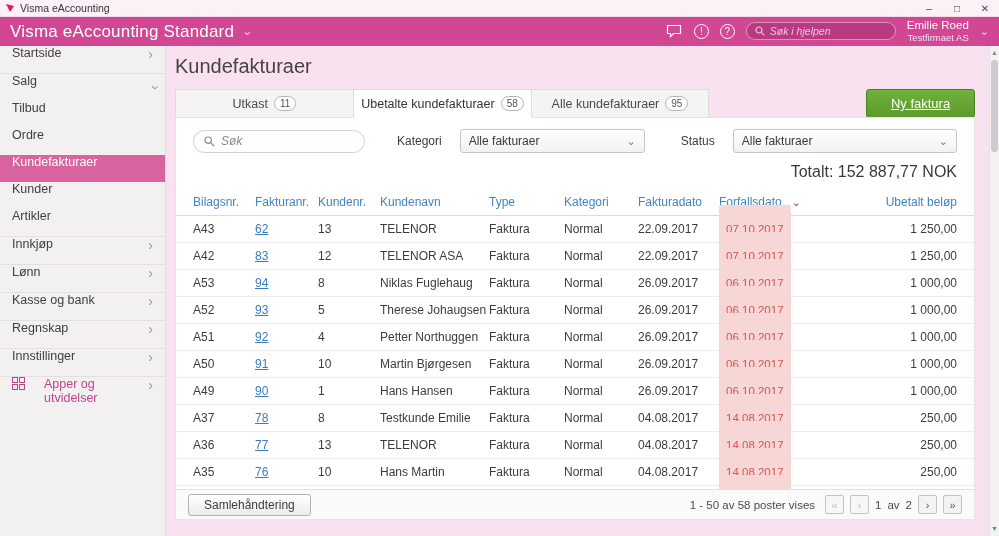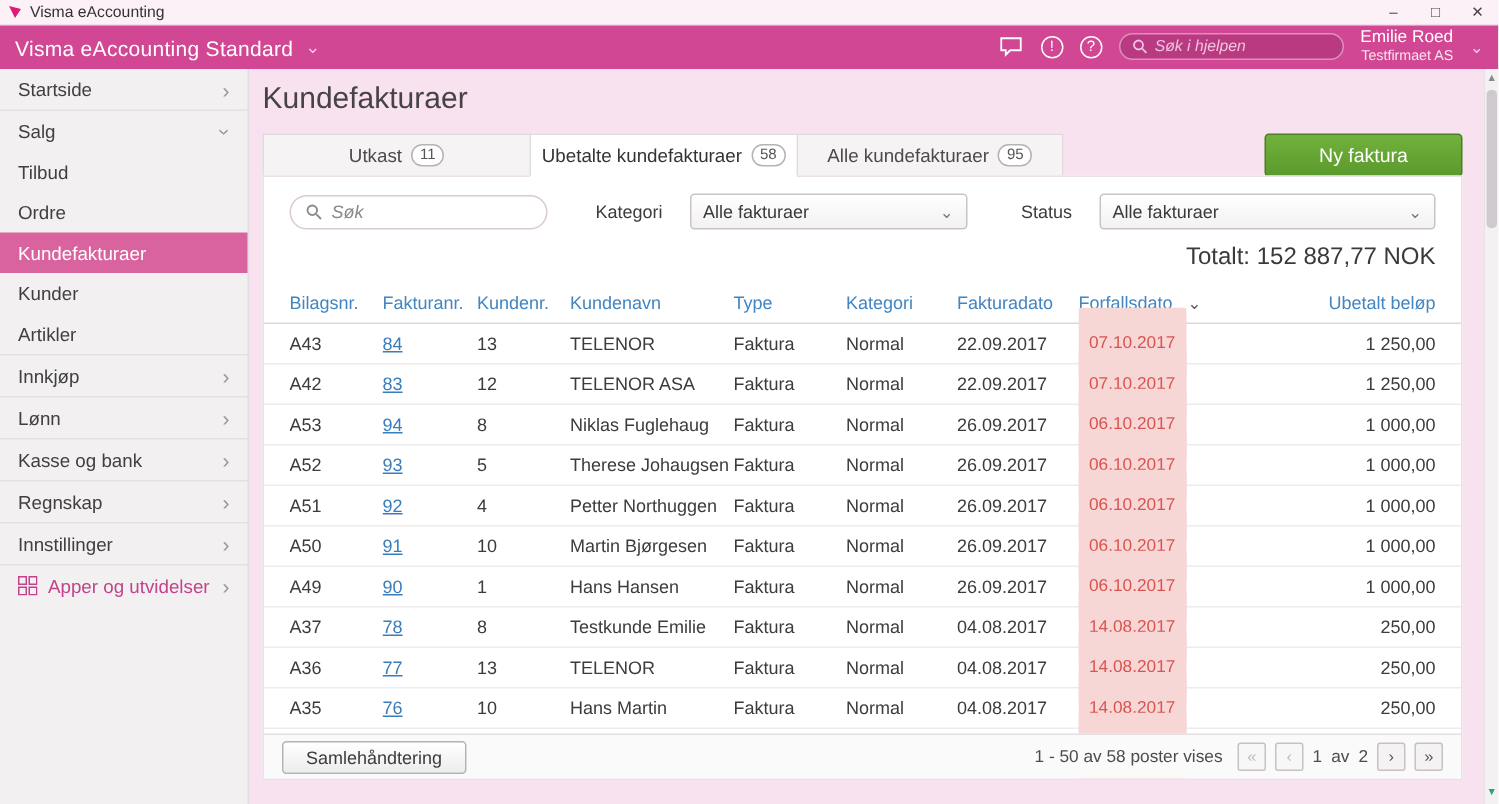--- a/index.html
+++ b/index.html
@@ -12,64 +12,64 @@
     display:flex; align-items:center; padding-left:5px; font-size:10.5px; color:#333;
     border-bottom:1px solid #f3dcec; }
   .titlebar .logo { width:10px; height:10px; margin-right:5px; flex:0 0 auto; }
   .win-controls { margin-left:auto; display:flex; height:100%; }
   .win-btn { width:28px; height:100%; display:flex; align-items:center; justify-content:center;
     font-size:10px; color:#444; cursor:default; }
 
   
   .appheader { position:absolute; top:17px; left:0; right:0; height:29px; background:#d14793;
     display:flex; align-items:center; padding:0 10px; color:#fff; }
-  .app-title { font-size:14px; font-weight:400; letter-spacing:.2px; }
+  .app-title { font-size:17px; font-weight:400; letter-spacing:.2px; }
   .app-title-chev { margin-left:8px; font-size:12px; color:#f4cbe2; transform:translateY(-1px); }
   .hdr-right { margin-left:auto; display:flex; align-items:center; gap:11px; }
   .hdr-icon { width:17px; height:17px; display:flex; align-items:center; justify-content:center; }
   .circle-icon { width:15px; height:15px; border:1px solid #fff; border-radius:50%;
     font-size:10px; line-height:13px; text-align:center; color:#fff; }
   .help-search { display:flex; align-items:center; gap:5px; width:150px; height:18px;
     border:1px solid rgba(255,255,255,.45); background:rgba(120,20,80,.25); border-radius:9px;
     padding:0 8px; }
   .help-search input { border:none; outline:none; background:transparent; width:110px;
     font-size:10.5px; font-style:italic; color:#fbe6f2;
     font-family:"Liberation Sans", sans-serif; }
   .help-search input::placeholder { color:#f0c4de; }
   .user-block { text-align:right; line-height:1.15; }
   .user-name { font-size:11.5px; }
   .user-company { font-size:9.5px; opacity:.85; }
   .user-chev { font-size:11px; color:#f4cbe2; }
 
   
   .sidebar { position:absolute; top:46px; left:0; width:166px; bottom:0; background:#f2f0f1;
     border-right:1px solid #e2dddf; font-size:12.5px; color:#3f3f3f; }
-  .side-item { height:27px; display:flex; align-items:center; padding:0 12px; cursor:pointer; gap:7px; }
+  .side-item { height:27px; display:flex; padding:0 12px; cursor:pointer; gap:19px; }
   .side-item .chev { margin-left:auto; color:#9b9598; font-size:14px; }
   .side-item .chev.down { transform:rotate(90deg); }
   .side-sep { border-top:1px solid #e4e0e2; }
   .side-item.selected { background:#d9639f; color:#fff; }
   .side-item.accent { color:#c2438b; }
   .apps-icon { width:13px; height:13px; flex:0 0 auto; }
 
   
   .main { position:absolute; top:46px; left:166px; right:10px; bottom:0; background:#f9e2f0; }
   .page-title { position:absolute; top:9px; left:9px; font-size:20px; font-weight:400; color:#474246; }
 
   .tabs-row { position:absolute; top:43px; left:9px; right:14px; display:flex; align-items:flex-end; }
   .tab { width:178px; height:29px; background:#f6f3f5; border:1px solid #e0dbde; border-right:none;
     display:flex; align-items:center; justify-content:center; gap:6px; font-size:12.5px;
     color:#4a4a4a; cursor:pointer; position:relative; z-index:1; }
   .tab:nth-child(3) { border-right:1px solid #e0dbde; }
   .tab.active { background:#fff; border-bottom:1px solid #fff; z-index:3; color:#333; }
   .pill { font-size:10px; border:1px solid #b8b2b5; border-radius:8px; padding:0 5px;
     line-height:13px; color:#555; background:#fff; }
-  .btn-new { margin-left:auto; width:132px; height:29px; border:1px solid #4a7f22; border-radius:3px;
+  .btn-new { margin-left:auto; width:109px; height:29px; border:1px solid #4a7f22; border-radius:3px;
     background:linear-gradient(#71b13c,#5b9a2c); color:#fff; font-size:13px; cursor:pointer;
-    display:flex; align-items:center; justify-content:center; }
+    display:flex; align-items:center; justify-content:center;text-decoration:underline; }
 
   .panel { position:absolute; top:71px; left:9px; right:14px; bottom:16px; background:#fff;
     border:1px solid #e9e1e6; overflow:hidden; z-index:2; }
 
   .filter-row { display:flex; align-items:center; padding:11px 17px 9px 17px; }
   .search-pill { display:flex; align-items:center; gap:6px; width:172px; height:23px;
     border:1px solid #d8cbd3; border-radius:12px; padding:0 10px; background:#fff; }
   .search-pill input { border:none; outline:none; width:125px; font-size:12px; font-style:italic;
     color:#555; font-family:"Liberation Sans", sans-serif; }
   .search-pill input::placeholder { color:#8d878b; }
@@ -278,21 +278,21 @@
         <div class="th">
           <span>Forfallsdato</span><span class="sort-chev">⌄</span>
         </div>
         <div class="th right">Ubetalt beløp</div>
       </div>
 
       <div>
 
           <div class="grid trow">
             <div class="td">A43</div>
-            <div class="td"><span class="link">84</span></div>
+            <div class="td"><span class="link">62</span></div>
             <div class="td">13</div>
             <div class="td">TELENOR</div>
             <div class="td">Faktura</div>
             <div class="td">Normal</div>
             <div class="td">22.09.2017</div>
             <div class="td"><span class="badge">07.10.2017</span></div>
             <div class="td right">1 250,00</div>
           </div>
 
           <div class="grid trow">

